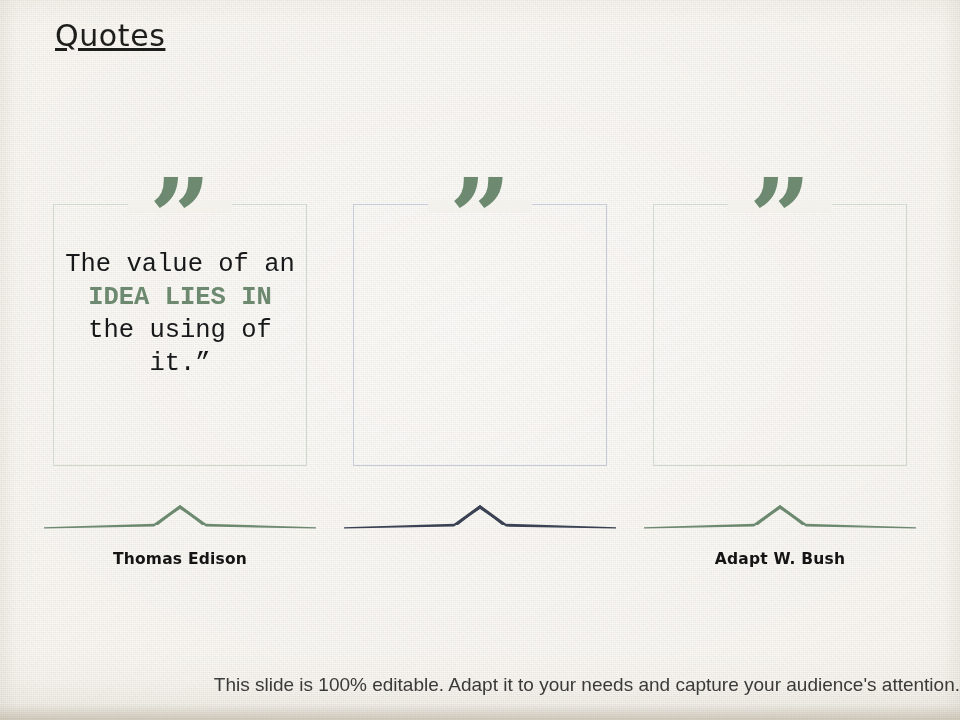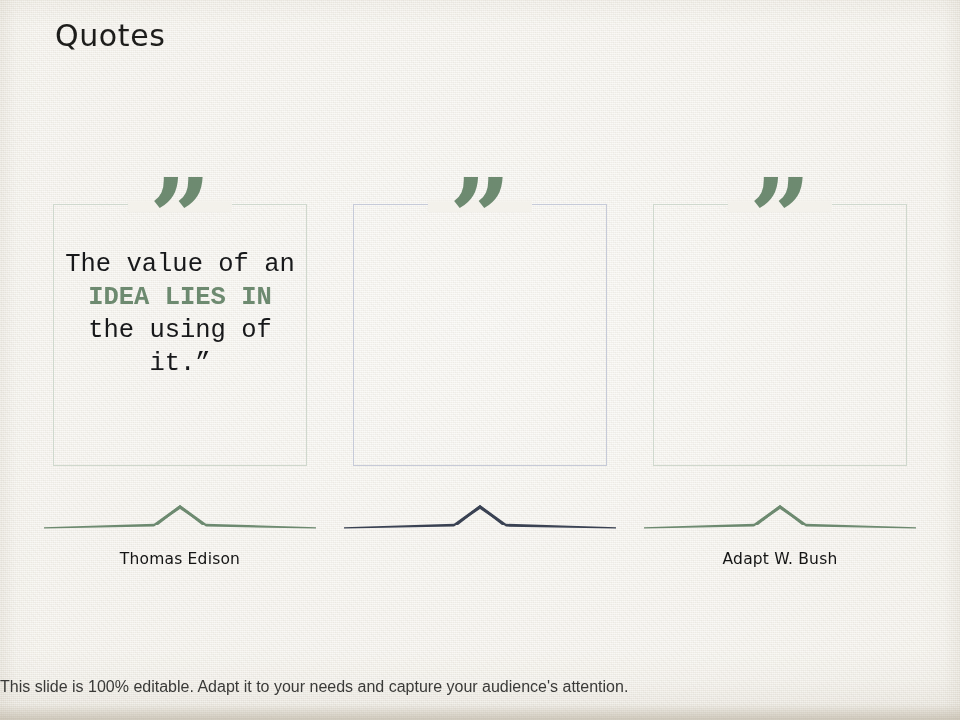--- a/index.html
+++ b/index.html
@@ -73,20 +73,21 @@
   
   .page-title {
     position: absolute;
     left: 55px;
     top: 18px;
     font-size: 30px;
     font-weight: 500;
     letter-spacing: 0.6px;
     color: #1d1d1b;
     font-family: "DejaVu Sans", sans-serif;
+    text-decoration: underline;
   }
 
   
   .columns {
     position: absolute;
     left: 0;
     top: 176px;
     width: 960px;
     display: flex;
     justify-content: center;
@@ -167,35 +168,35 @@
     margin-top: 34px;
     width: 272px;
     height: 34px;
     display: block;
   }
 
   
   .author {
     margin-top: 16px;
     font-size: 15.5px;
-    font-weight: normal;
+    font-weight: bold;
     letter-spacing: 0.2px;
     color: #141414;
     font-family: "DejaVu Sans", sans-serif;
     text-align: center;
   }
 
   
   .footer-note {
     position: absolute;
     left: 0;
     right: 0;
     bottom: 24px;
-    text-align: left;
-    font-size: 16px;
+    text-align: right;
+    font-size: 19px;
     color: #3a3a38;
     font-family: "Liberation Sans", sans-serif;
   }
 </style>
 </head>
 <body>
 
 <div class="slide">
 
   <div class="grain"></div>

